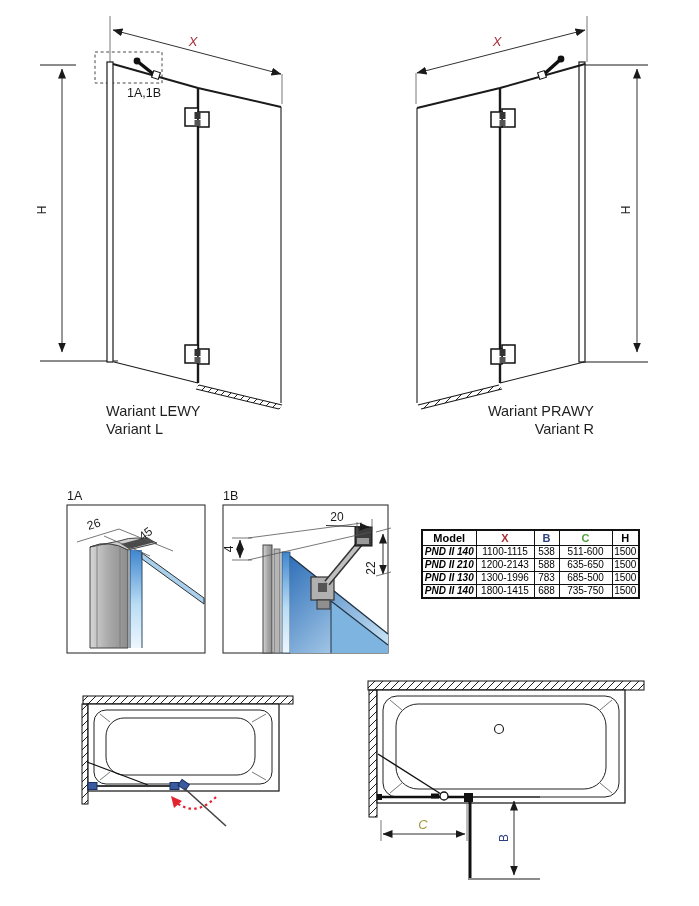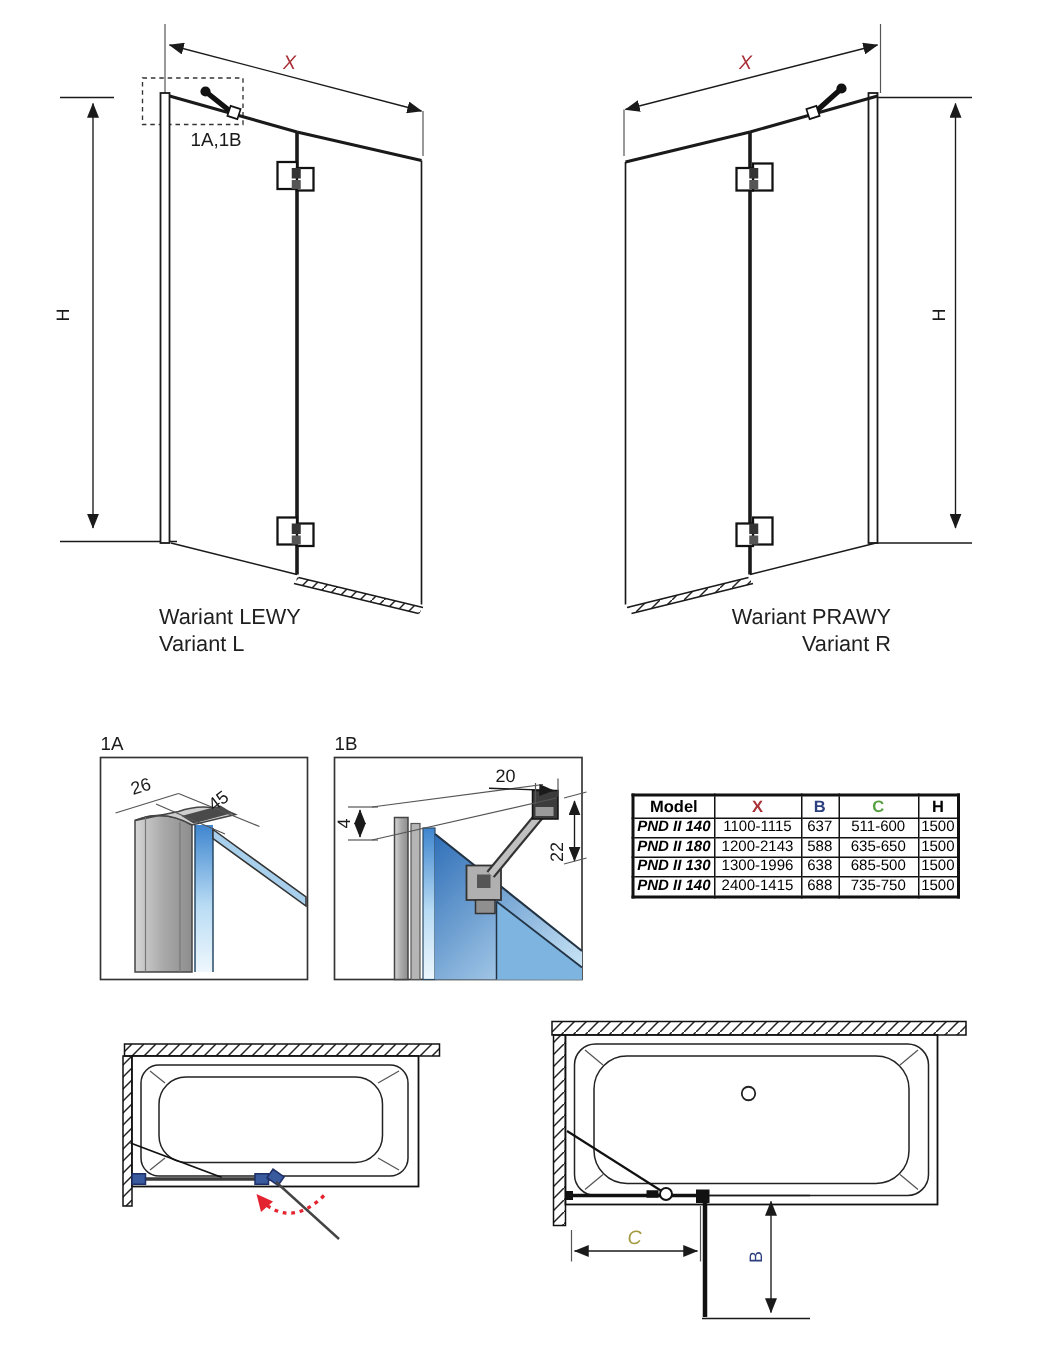--- a/index.html
+++ b/index.html
@@ -309,41 +309,41 @@
         <th style="fill: rgb(169, 48, 54); color: rgb(169, 48, 54);">X</th>
         <th style="fill: rgb(44, 63, 126); color: rgb(44, 63, 126);">B</th>
         <th style="fill: rgb(86, 160, 65); color: rgb(86, 160, 65);">C</th>
         <th>H</th>
       </tr>
     </thead>
     <tbody>
       <tr>
         <td class="model">PND II 140</td>
         <td>1100-1115</td>
-        <td>637</td>
+        <td>538</td>
         <td>511-600</td>
         <td>1500</td>
       </tr>
       <tr>
-        <td class="model">PND II 180</td>
+        <td class="model">PND II 210</td>
         <td>1200-2143</td>
         <td>588</td>
         <td>635-650</td>
         <td>1500</td>
       </tr>
       <tr>
         <td class="model">PND II 130</td>
         <td>1300-1996</td>
-        <td>638</td>
+        <td>783</td>
         <td>685-500</td>
         <td>1500</td>
       </tr>
       <tr>
         <td class="model">PND II 140</td>
-        <td>2400-1415</td>
+        <td>1800-1415</td>
         <td>688</td>
         <td>735-750</td>
         <td>1500</td>
       </tr>
     </tbody>
   </table>
 </div>
 
 
 

